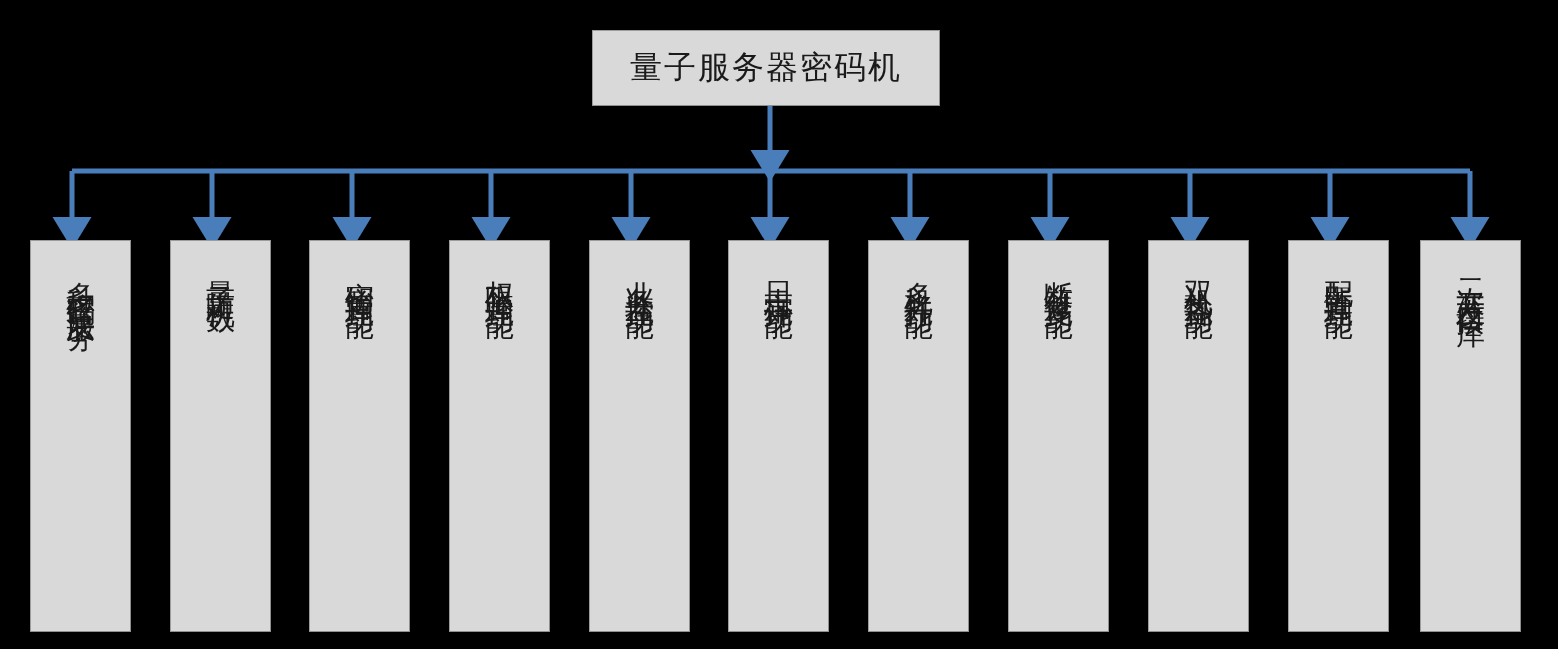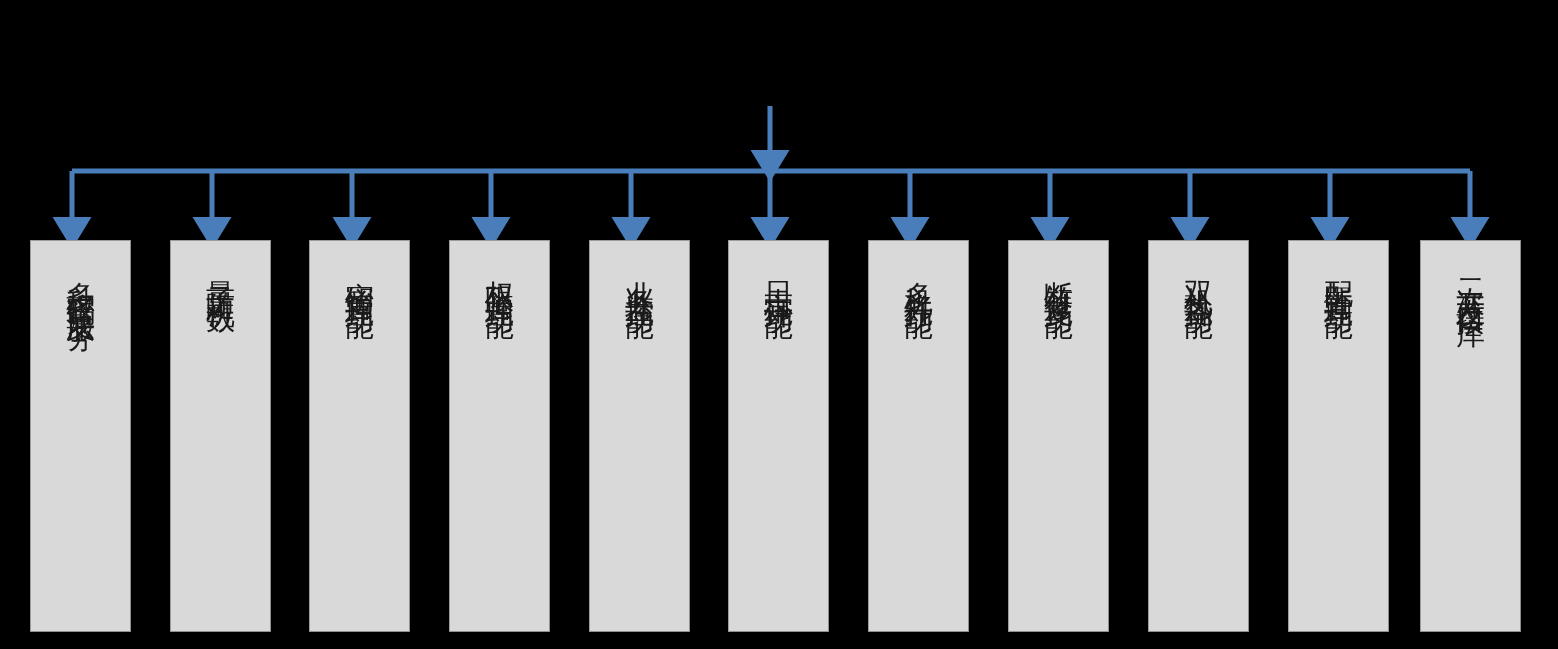--- a/index.html
+++ b/index.html
@@ -98,20 +98,23 @@
       <line x1="631" y1="171" x2="631" y2="233" stroke="#4a7ebb" stroke-width="5" marker-end="url(#arrowhead)"></line>
       <line x1="770" y1="171" x2="770" y2="233" stroke="#4a7ebb" stroke-width="5" marker-end="url(#arrowhead)"></line>
       <line x1="910" y1="171" x2="910" y2="233" stroke="#4a7ebb" stroke-width="5" marker-end="url(#arrowhead)"></line>
       <line x1="1050" y1="171" x2="1050" y2="233" stroke="#4a7ebb" stroke-width="5" marker-end="url(#arrowhead)"></line>
       <line x1="1190" y1="171" x2="1190" y2="233" stroke="#4a7ebb" stroke-width="5" marker-end="url(#arrowhead)"></line>
       <line x1="1330" y1="171" x2="1330" y2="233" stroke="#4a7ebb" stroke-width="5" marker-end="url(#arrowhead)"></line>
       <line x1="1470" y1="171" x2="1470" y2="233" stroke="#4a7ebb" stroke-width="5" marker-end="url(#arrowhead)"></line>
     </g>
   </svg>
 
+  <div class="node" id="root-node">
+    <span class="node-label">量子服务器密码机</span>
+  </div>
 
   <div class="node leaf" style="left:30px">
     <span class="node-label">多种密码算法服务</span>
   </div>
   <div class="node leaf" style="left:170px">
     <span class="node-label">量子随机数</span>
   </div>
   <div class="node leaf" style="left:309px">
     <span class="node-label">密钥管理功能</span>
   </div>

